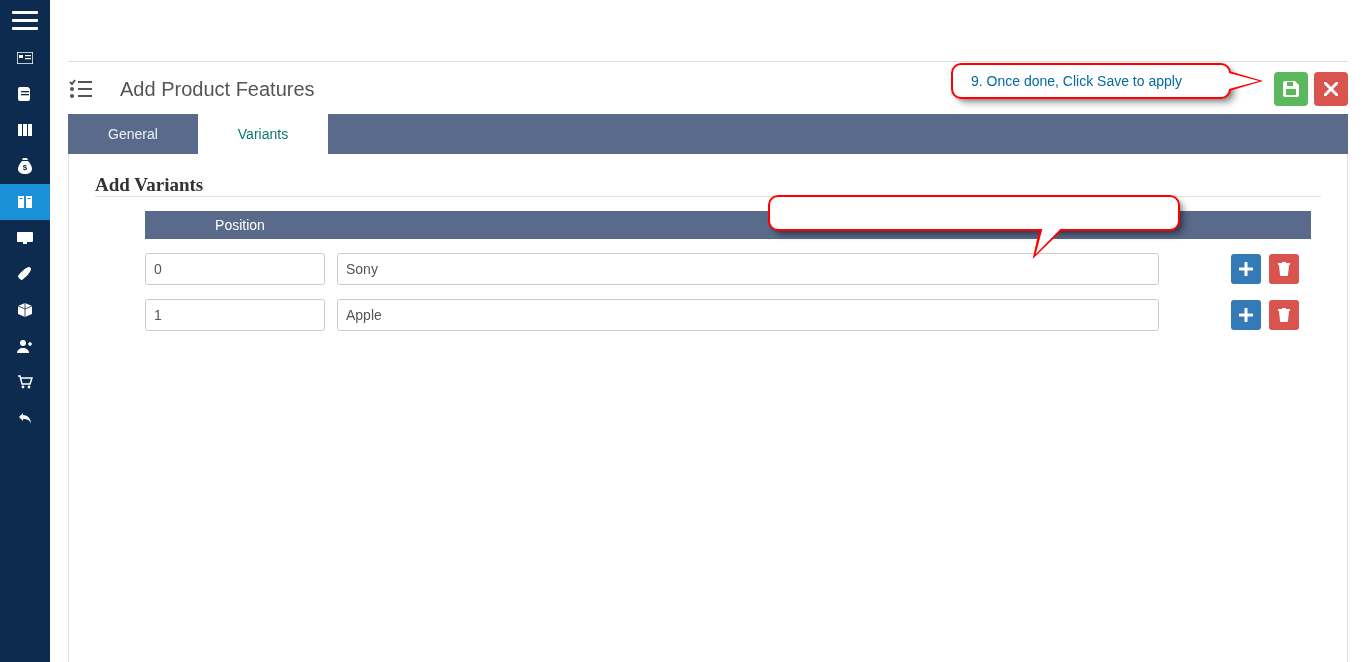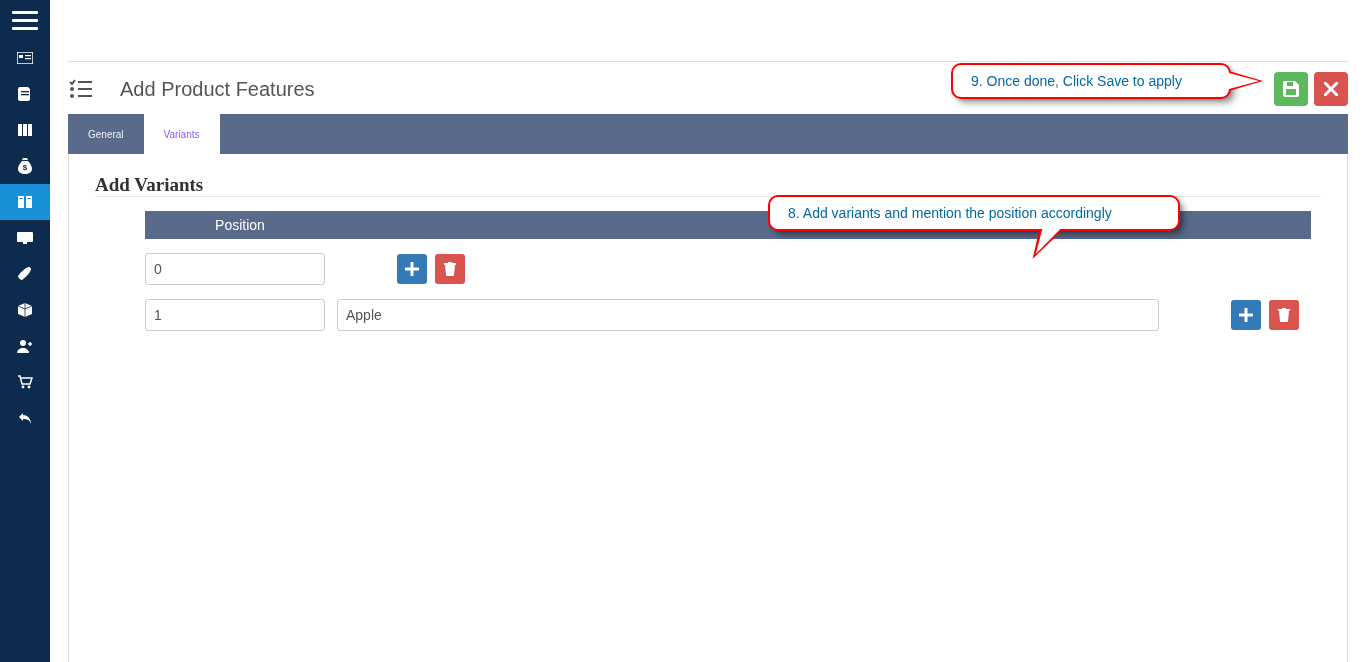--- a/index.html
+++ b/index.html
@@ -88,29 +88,29 @@
   .btn-delete { background: #d9534f; }
   .btn-row { width: 30px; height: 30px; border-radius: 3px; }
 
   
   .tabs-bar {
     background: #5a6a8a;
     display: flex;
     height: 40px;
   }
   .tab {
-    padding: 0 20px;
+    padding: 0 40px;
     display: flex; align-items: center;
     color: #eef1f6;
     cursor: pointer;
-    font-size: 10px;
+    font-size: 14px;
   }
   .tab.active {
     background: #fff;
-    color: #8b5cf6;
+    color: #0f766e;
   }
   
   .panel {
     border: 1px solid #ddd;
     border-top: none;
     background: #fff;
     min-height: 526px;
     padding: 20px 26px;
   }
   .section-title {
@@ -331,20 +331,21 @@
 
     <div class="variants-wrap">
       <div class="var-header">
         <div class="col-pos">Position</div>
         <div class="col-val">Value</div>
         <div class="col-act"></div>
       </div>
 
       <div class="var-row">
         <input class="input input-pos" value="0" style="">
+        <input class="input input-val" value="Sony" style="">
         <div class="row-actions">
           <button class="btn btn-add btn-row">
             <svg width="14" height="14" viewBox="0 0 14 14">
                 <path d="M7 1v12M1 7h12" stroke="#fff" stroke-width="3" stroke-linecap="round"></path>
               </svg>
           </button>
           <button class="btn btn-delete btn-row">
             <svg width="12" height="14" viewBox="0 0 12 14">
                 <path d="M1 3h10l-1 10a1 1 0 0 1-1 1H3a1 1 0 0 1-1-1zM0 1h12v2H0zM4 0h4v1H4z" fill="#fff"></path>
               </svg>
@@ -371,15 +372,14 @@
     </div>
   </div>
 </div>
 
 <div class="callout" style="left:951px; top:63px; width:280px; height:36px; display:flex; align-items:center;">
   <span>9. Once done, Click Save to apply</span>
   <div class="callout-arrow-right-tip"></div>
 </div>
 
 <div class="callout" style="left:768px; top:195px; width:412px; height:36px; display:flex; align-items:center;">
-  <span>8.  Add variants and mention the position accordingly</span>
   <div class="callout-tail-down"></div>
 </div>
 
 </body></html>

